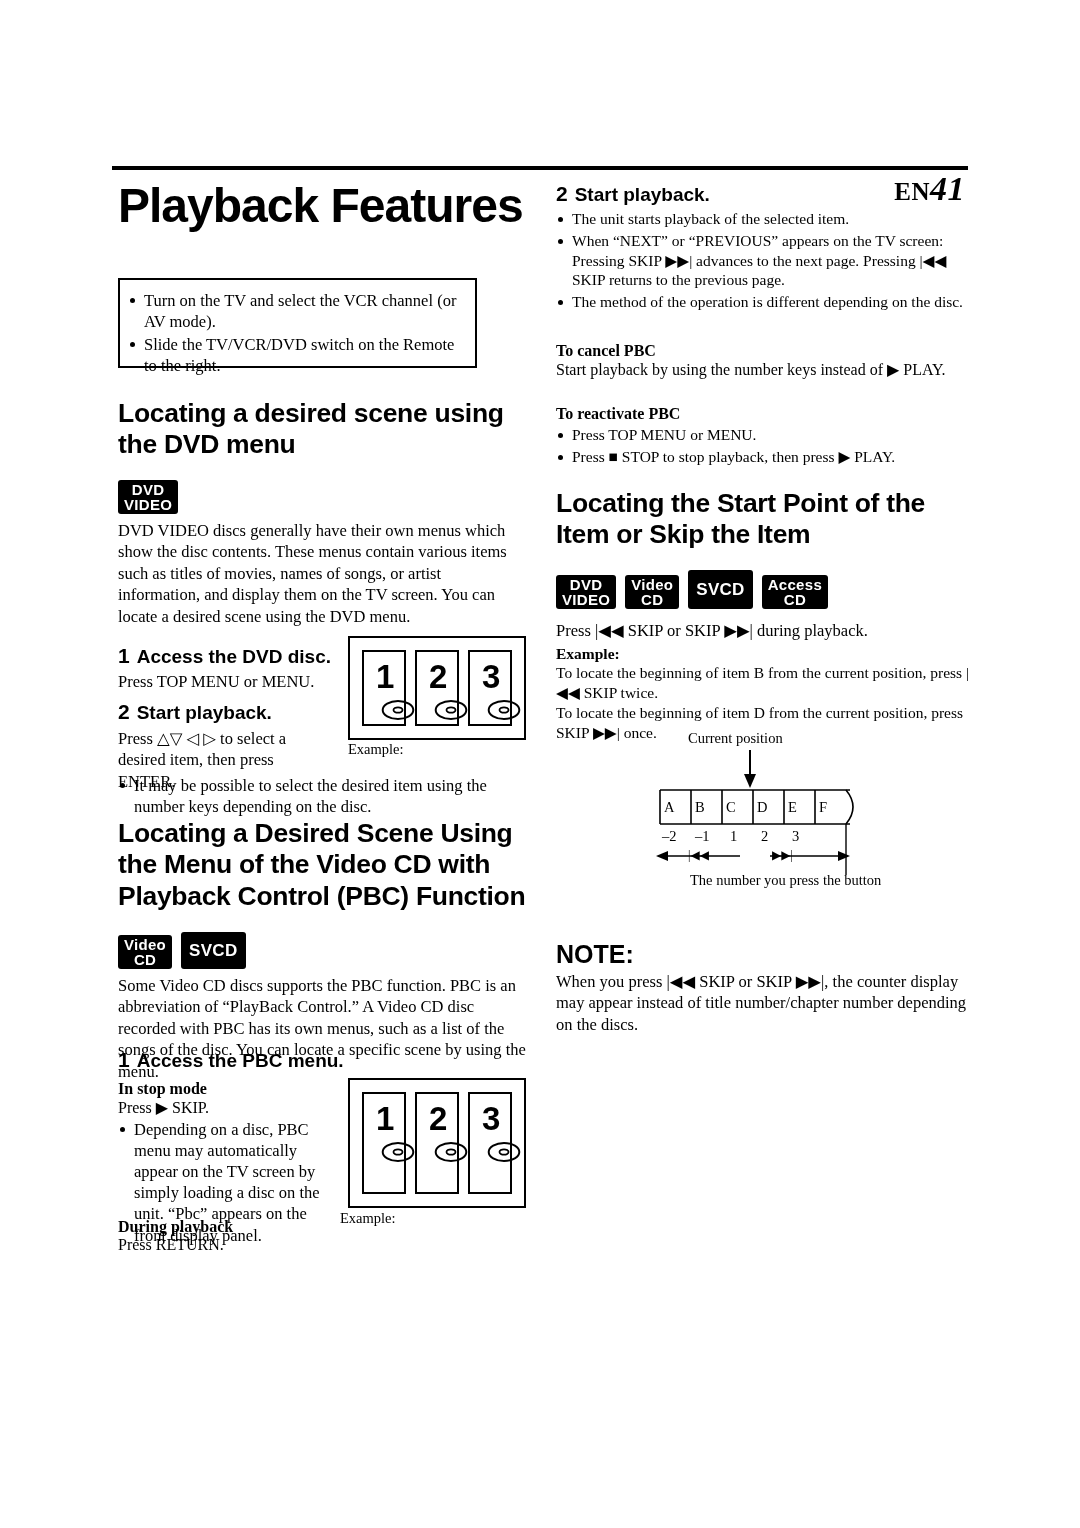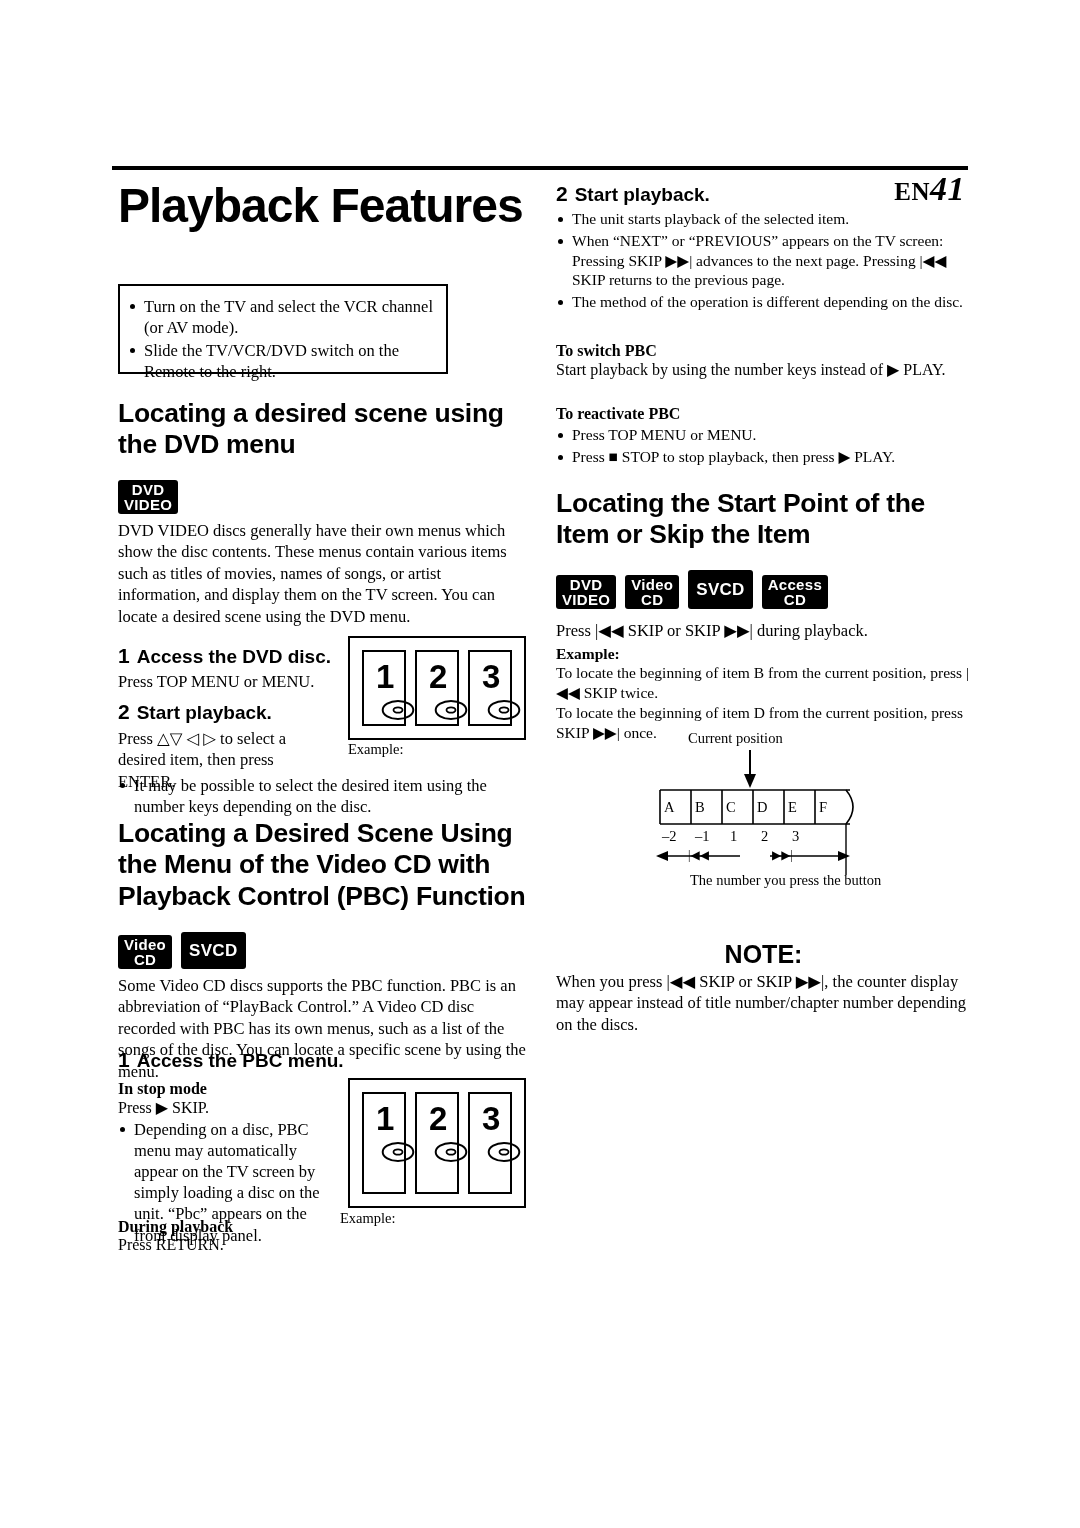--- a/index.html
+++ b/index.html
@@ -25,37 +25,37 @@
   p.body{font-size:16.5px;line-height:1.30;margin:0;}
   .step{font-family:"Liberation Sans",sans-serif;font-weight:bold;font-size:19px;}
   .step .num{font-size:21px;margin-right:7px;}
   .b{font-weight:bold;}
   .menuimg{position:absolute;border:2px solid #000;box-sizing:border-box;background:#fff;}
   .menuimg .inner{position:absolute;left:12px;top:12px;right:12px;bottom:12px;display:flex;gap:9px;}
   .cell{flex:1;border:2px solid #000;position:relative;background:#fff;}
   .cell .n{position:absolute;left:12px;top:6px;font-family:"Liberation Sans",sans-serif;font-weight:bold;font-size:33px;}
   .cell .disc{position:absolute;left:16px;top:46px;width:36px;height:24px;}
   .exlabel{position:absolute;font-size:14.5px;}
-  .note-h{font-family:"Liberation Sans",sans-serif;font-weight:bold;font-size:25px;text-align:center;}
+  .note-h{font-family:"Liberation Sans",sans-serif;font-weight:bold;font-size:25px;}
   .diagram{position:absolute;}
   .small{font-size:15.5px;}
   .tiny{font-size:14.5px;text-align:center;}
   svg{display:block;}
 </style>
 </head>
 <body>
 
 <div class="page">
 
   <div class="hdr-en"><span>EN</span><i>41</i></div>
   <div class="rule"></div>
 
   <h1 class="title">Playback Features</h1>
 
-  <div class="box" style="left:118px;top:278px;width:330px;height:90px;margin-top:6px;">
+  <div class="box" style="left:118px;top:278px;width:359px;height:90px;">
     <ul class="bullets" style="margin:10px 12px 0 8px;">
       <li>Turn on the TV and select the VCR channel (or AV mode).</li>
       <li><span>Slide the TV/VCR/DVD switch on the Remote to the right.</span></li>
     </ul>
   </div>
 
   <h2 class="col" style="left:118px;top:398px;width:400px;">Locating a desired scene using the DVD menu</h2>
 
   <div class="col logos" style="left:118px;top:480px;">
     <span class="logo">
@@ -168,21 +168,21 @@
   <div class="col" style="left:556px;top:182px;width:415px;">
     <div class="step"><span class="num">2</span><span>Start playback.</span></div>
     <ul class="bullets small" style="margin-top:3px;">
       <li>The unit starts playback of the selected item.</li>
       <li>When “NEXT” or “PREVIOUS” appears on the TV screen: Pressing SKIP ▶▶| advances to the next page. Pressing |◀◀ SKIP returns to the previous page.</li>
       <li>The method of the operation is different depending on the disc.</li>
     </ul>
   </div>
 
   <div class="col" style="left:556px;top:342px;width:415px;">
-    <div class="body b">To switch PBC</div>
+    <div class="body b">To cancel PBC</div>
     <div class="body">Start playback by using the number keys instead of ▶ PLAY.</div>
   </div>
 
   <div class="col" style="left:556px;top:405px;width:415px;">
     <div class="body b">To reactivate PBC</div>
     <ul class="bullets small" style="margin-top:2px;">
       <li>Press TOP MENU or MENU.</li>
       <li>Press ■ STOP to stop playback, then press ▶ PLAY.</li>
     </ul>
   </div>

